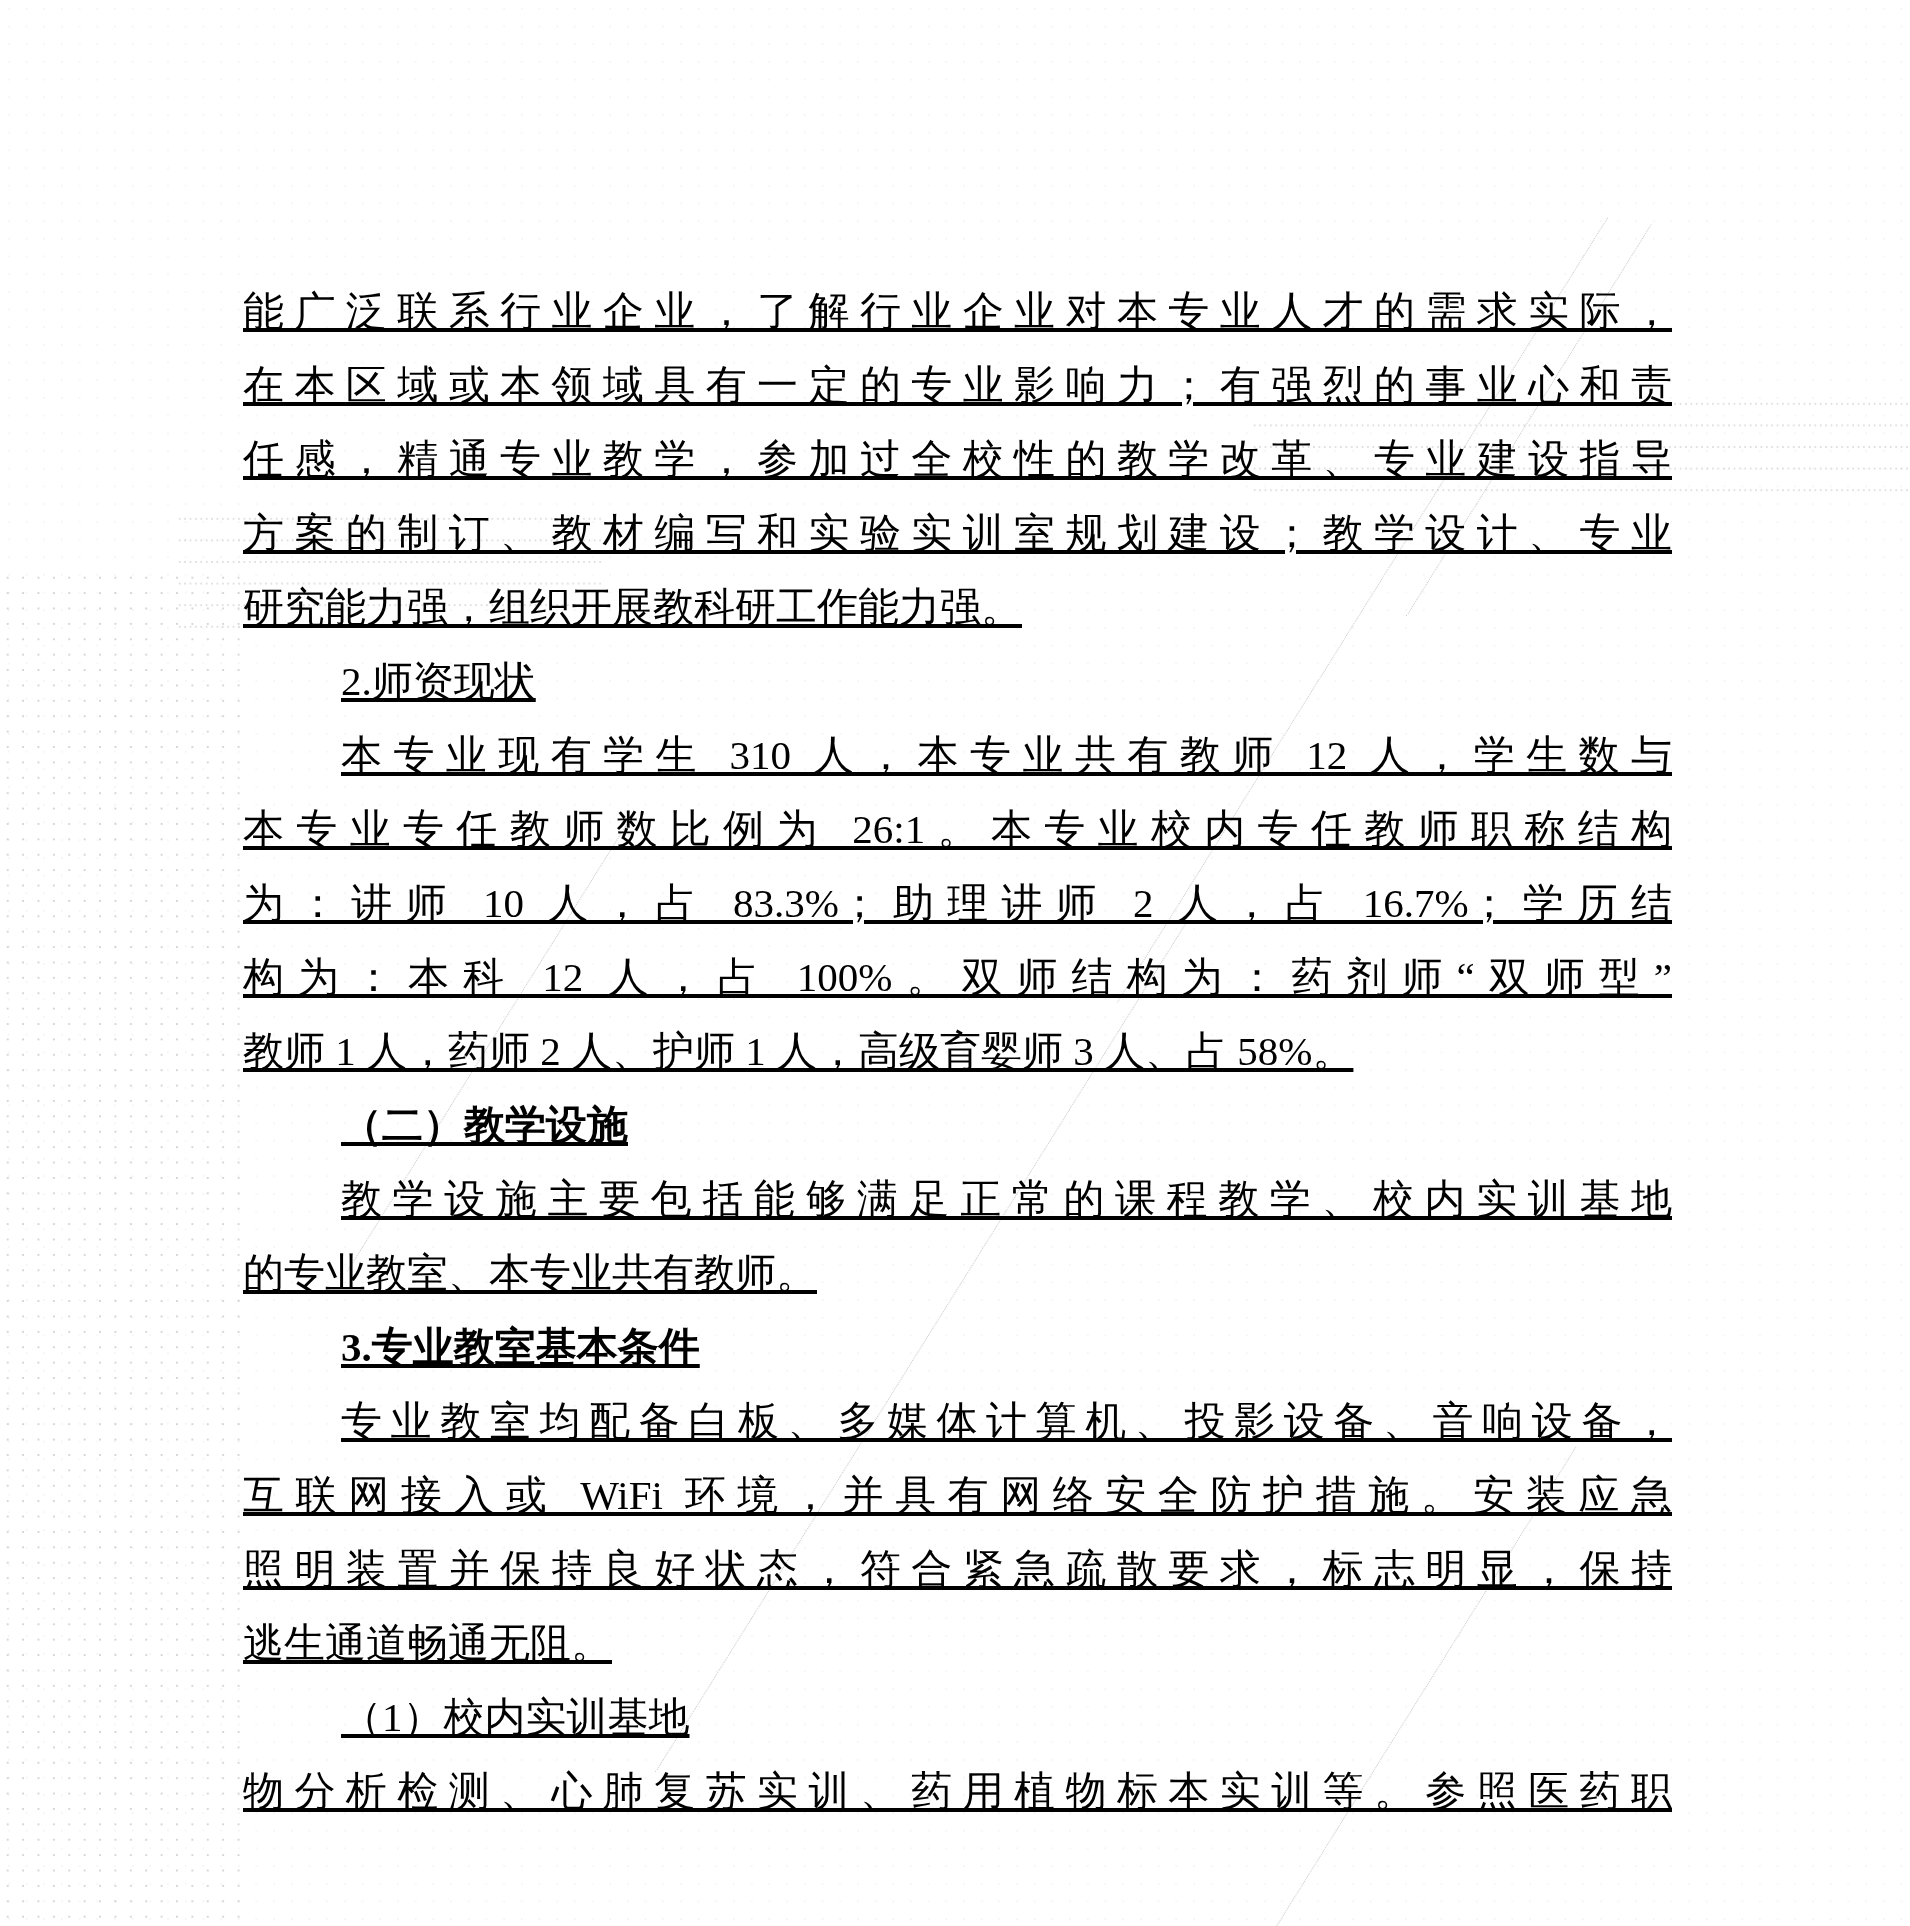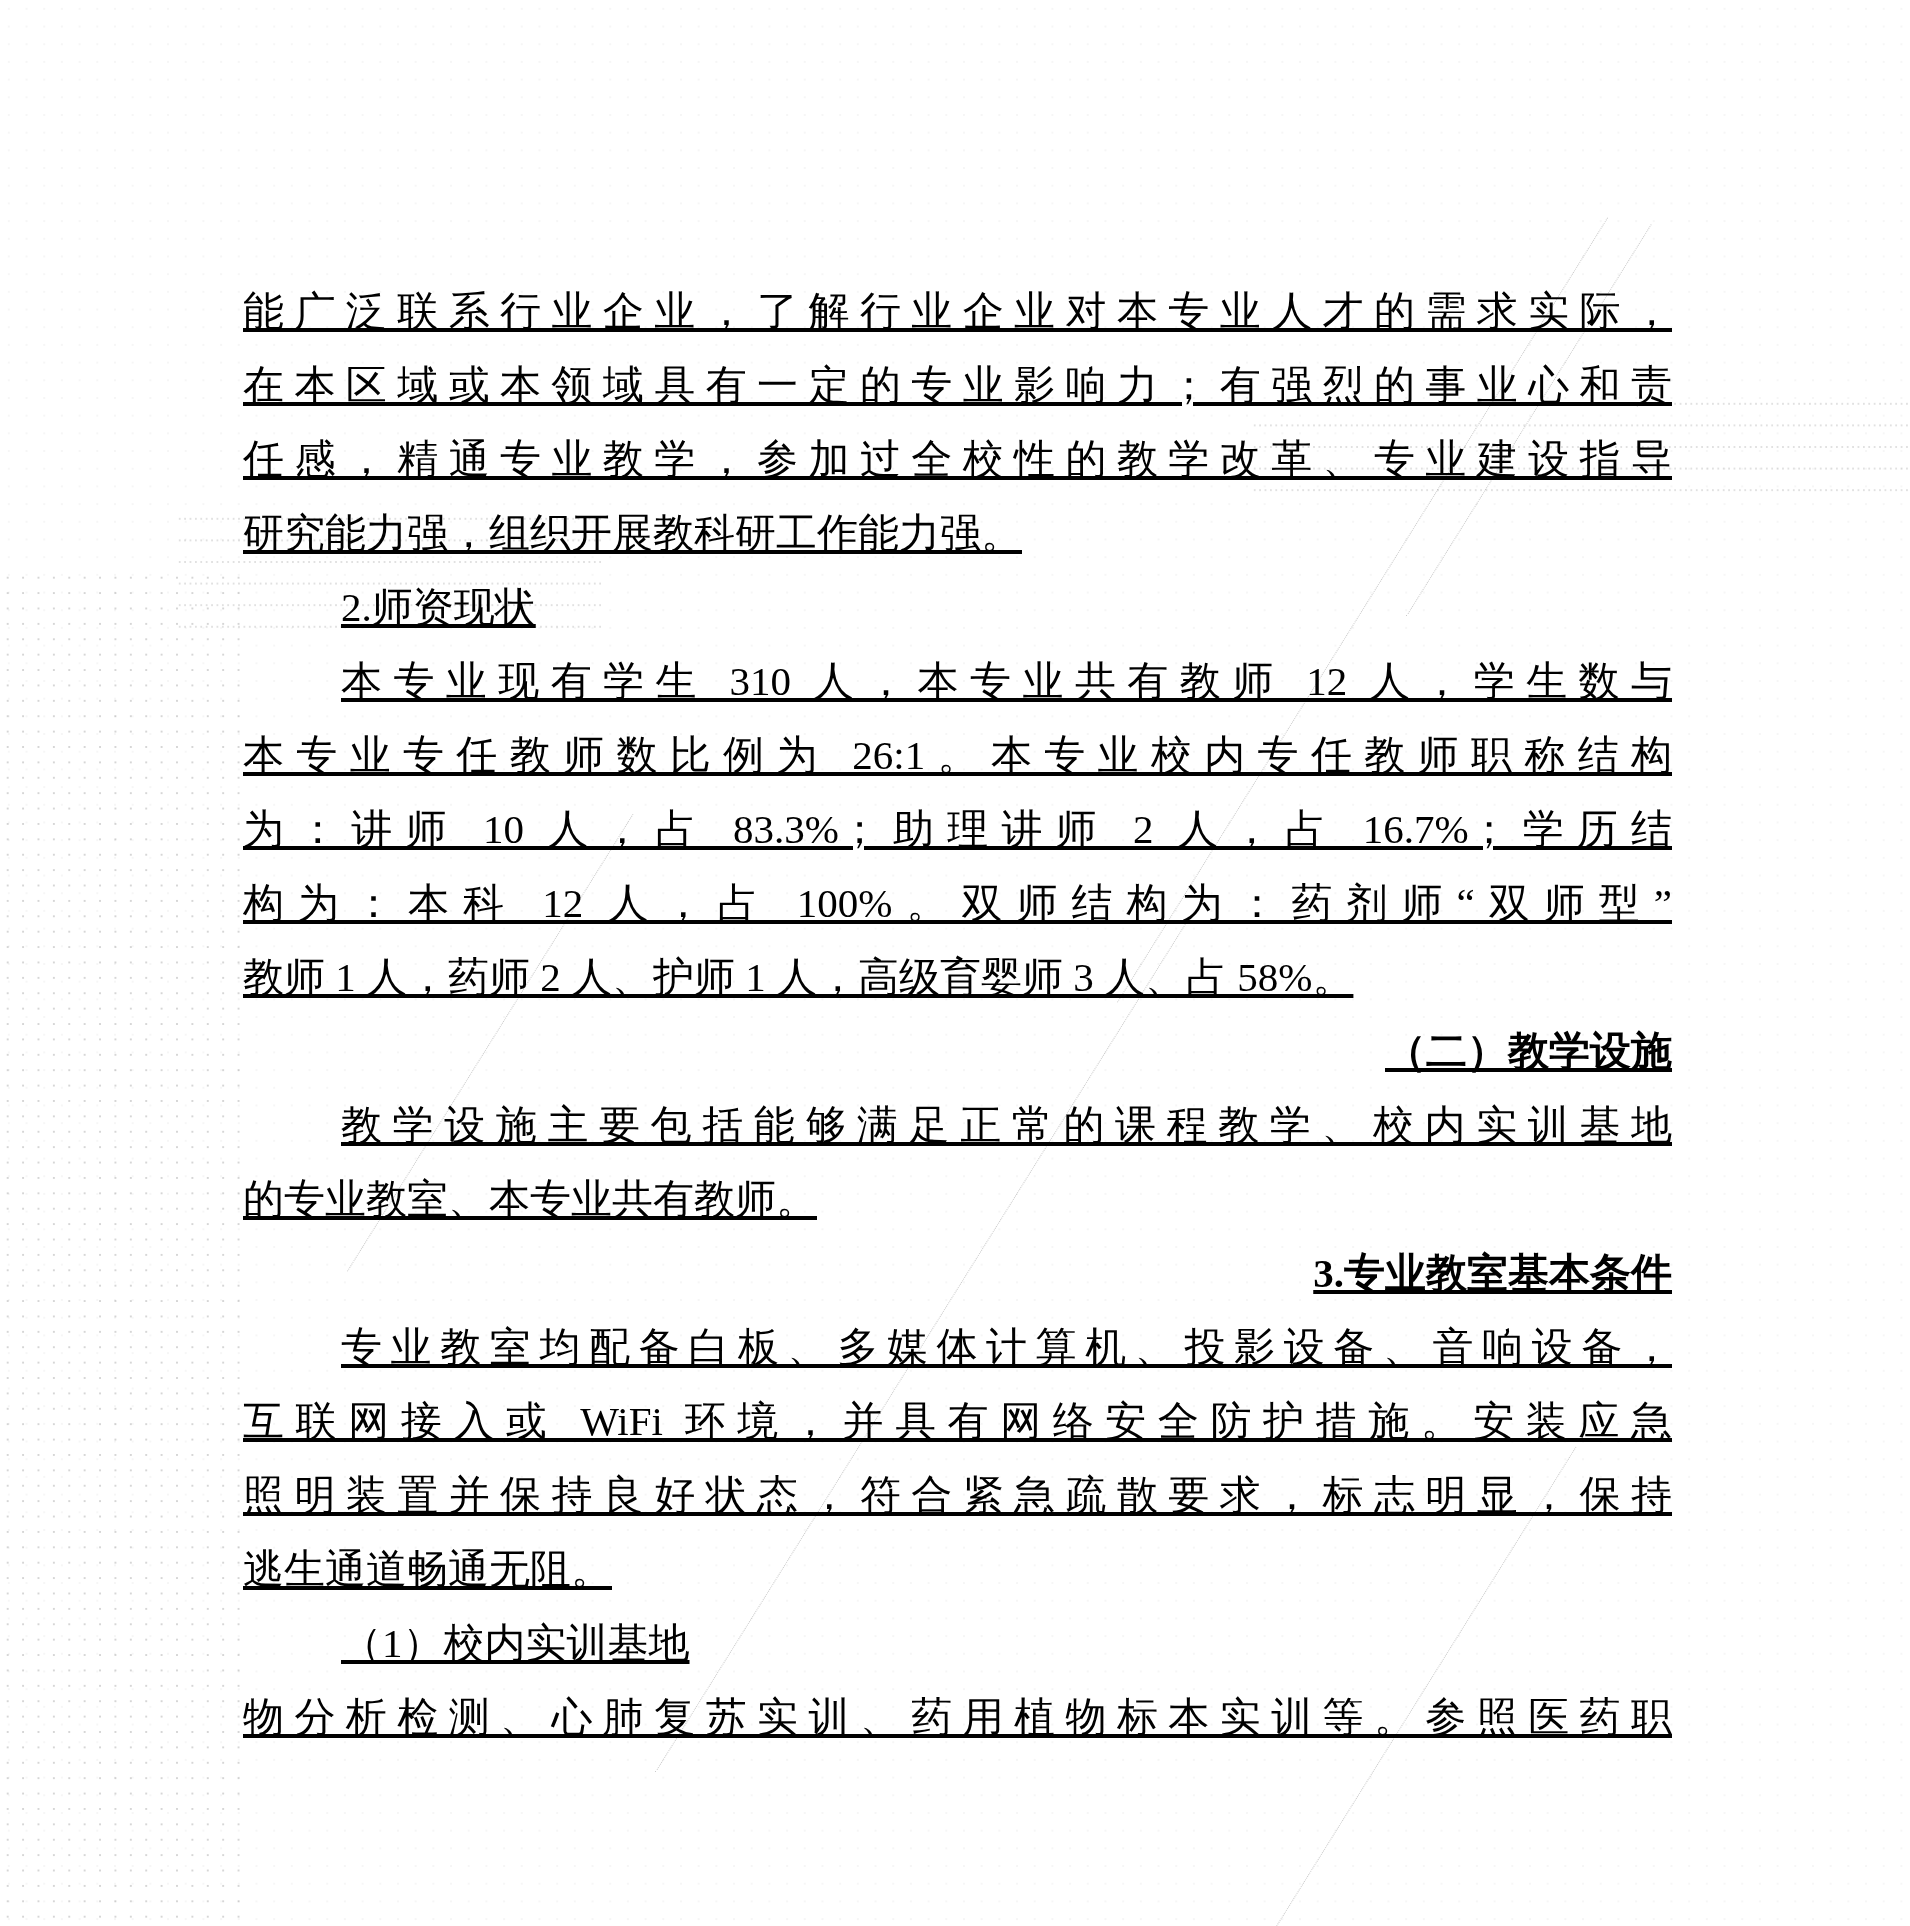--- a/index.html
+++ b/index.html
@@ -56,21 +56,21 @@
     box-sizing:border-box;
     width:100%;
     height:74px;
     line-height:74px;
     font-size:41px;
     overflow:hidden;
     text-align:left;
     text-decoration:underline;
   }
   .ln.just{text-align:justify;text-align-last:justify;}
-  .ln.bold{font-weight:bold;text-align:right;}
+  .ln.bold{font-weight:bold;}
   .ln.ind{padding-left:98px;}
 </style>
 </head>
 <body>
 
 <div class="page">
   <div class="dotgrid"></div>
 
   <div class="gridpatch" id="gridpatch-left-margin"></div>
 
@@ -81,20 +81,21 @@
   <div class="diag" id="diag2"></div>
   <div class="diag" id="diag3"></div>
 
   <div class="diag" id="diag5"></div>
   <div class="diag" id="diag6"></div>
 
   <div class="textblock" id="textblock">
       <div class="ln just">能广泛联系行业企业，了解行业企业对本专业人才的需求实际，</div>
       <div class="ln just">在本区域或本领域具有一定的专业影响力；有强烈的事业心和责</div>
       <div class="ln just">任感，精通专业教学，参加过全校性的教学改革、专业建设指导</div>
+      <div class="ln just">方案的制订、教材编写和实验实训室规划建设；教学设计、专业</div>
       <div class="ln">研究能力强，组织开展教科研工作能力强。</div>
       <div class="ln ind">2.师资现状</div>
       <div class="ln just ind">本专业现有学生 310 人，本专业共有教师 12 人，学生数与</div>
       <div class="ln just">本专业专任教师数比例为 26:1。本专业校内专任教师职称结构</div>
       <div class="ln just">为：讲师 10 人，占 83.3%；助理讲师 2 人，占 16.7%；学历结</div>
       <div class="ln just">构为：本科 12 人，占 100%。双师结构为：药剂师“双师型”</div>
       <div class="ln">教师 1 人，药师 2 人、护师 1 人，高级育婴师 3 人、占 58%。</div>
       <div class="ln bold ind">（二）教学设施</div>
       <div class="ln just ind">教学设施主要包括能够满足正常的课程教学、校内实训基地</div>
       <div class="ln">的专业教室、本专业共有教师。</div>

